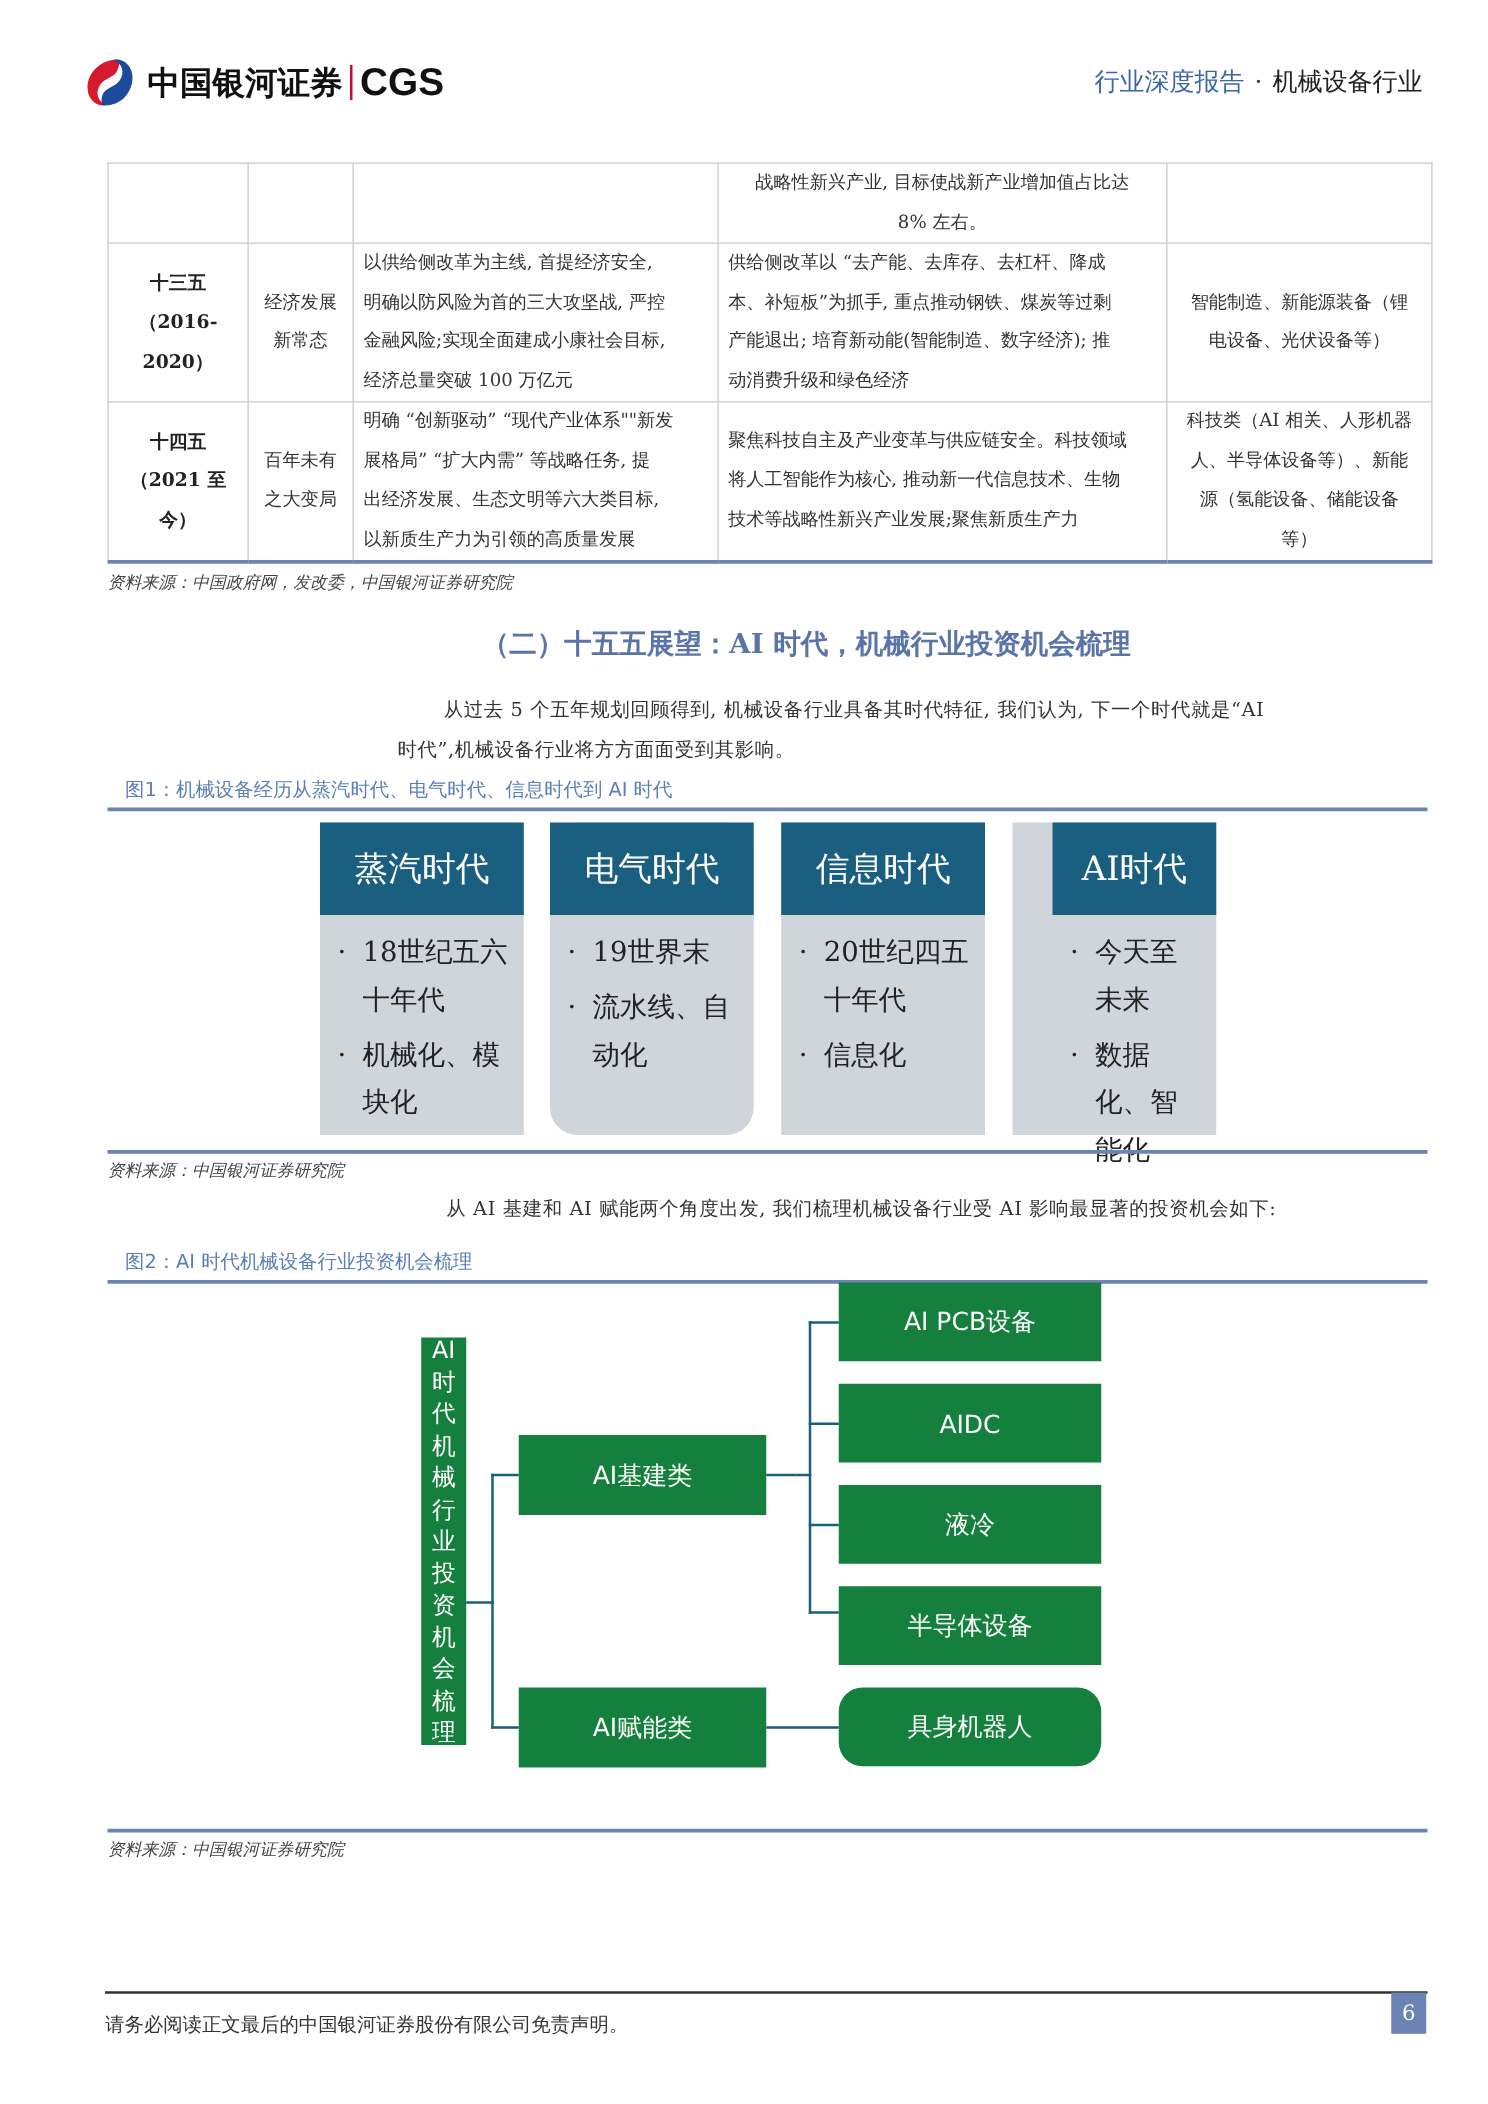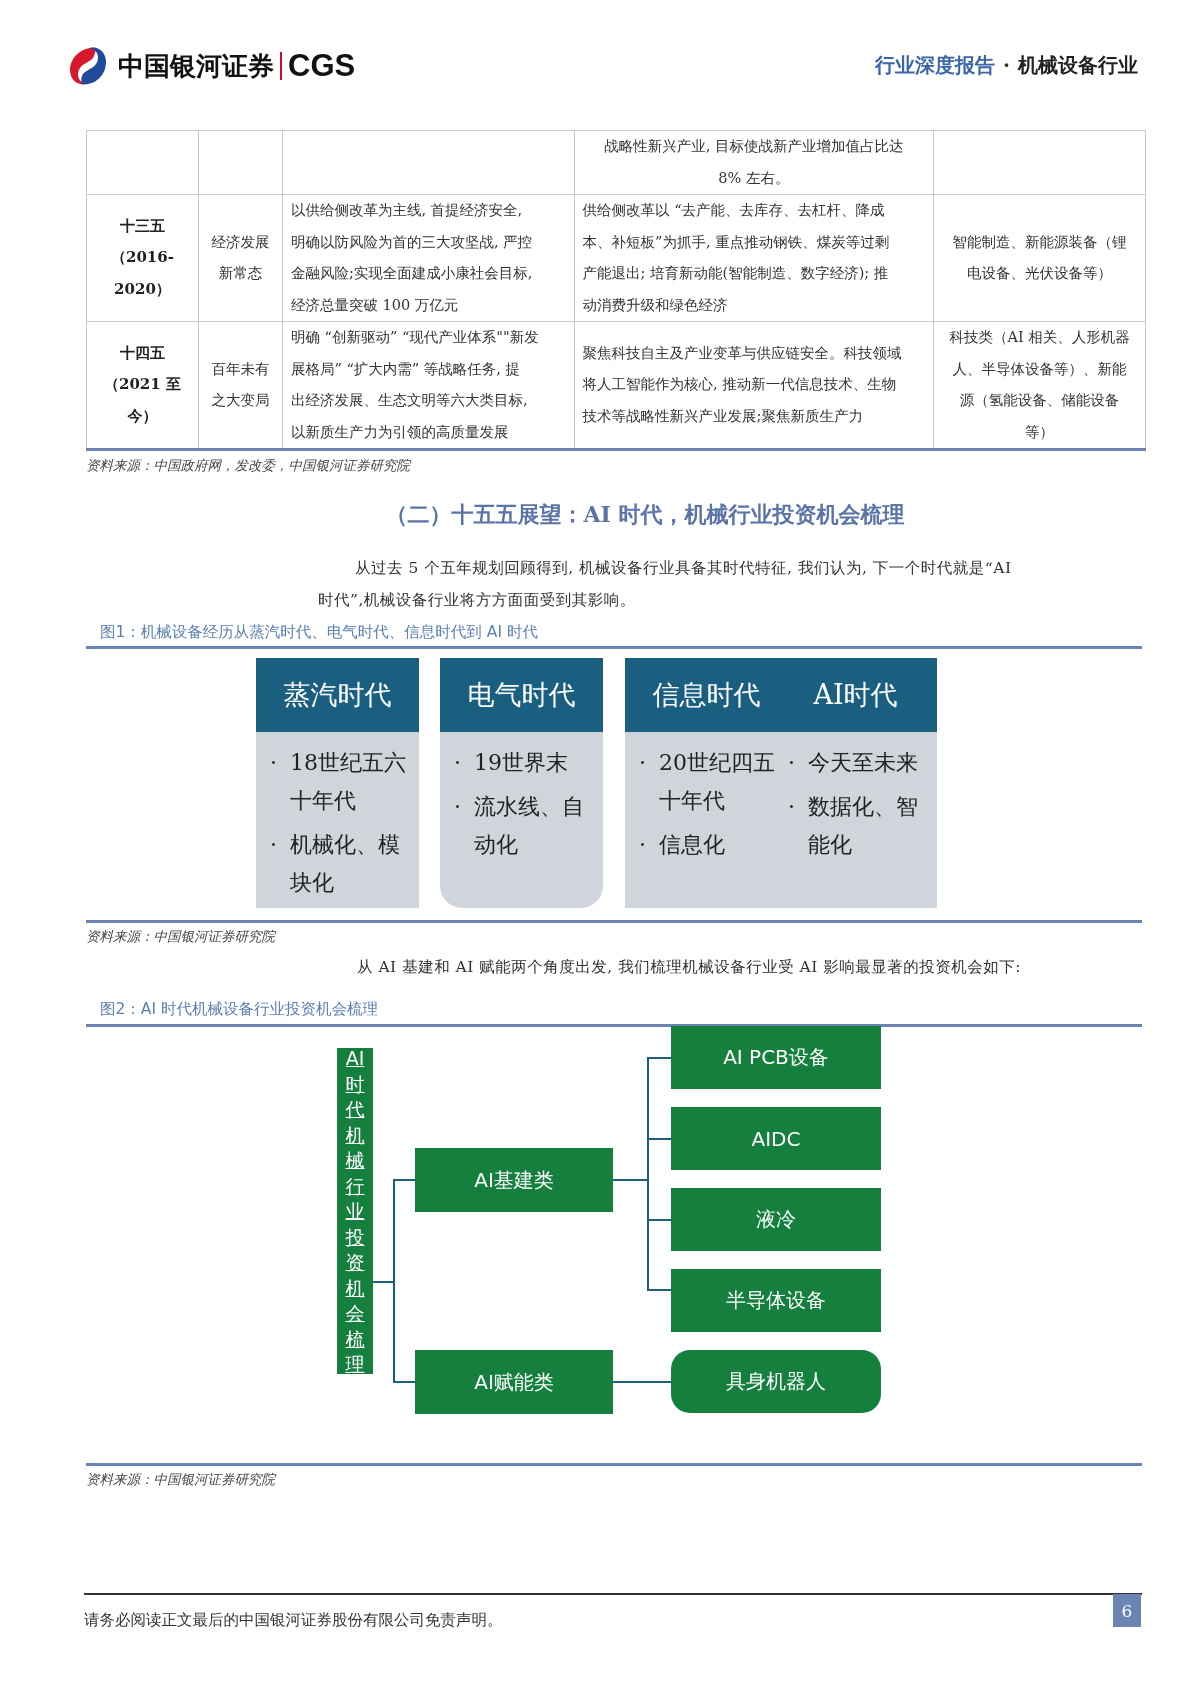--- a/index.html
+++ b/index.html
@@ -6,21 +6,21 @@
   html, body { width: 1190px; height: 1683px; background: #ffffff; }
   body { position: relative; font-family: "DejaVu Serif", "Liberation Serif", serif; color: #333; overflow: hidden; }
 
   
   .header { position: absolute; left: 0; top: 0; width: 1190px; height: 110px; }
   .logo { position: absolute; left: 66px; top: 44px; display: flex; align-items: center; }
   .logo-mark { width: 44px; height: 44px; }
   .logo-cn { font-family: "DejaVu Sans", "Liberation Sans", sans-serif; font-weight: bold; font-size: 26px; color: #111; margin-left: 8px; letter-spacing: 0px; }
   .logo-sep { width: 2px; height: 28px; background: #c8102e; margin: 0 6px; }
   .logo-en { font-family: "Liberation Sans", "DejaVu Sans", sans-serif; font-weight: bold; font-size: 31px; color: #111; }
-  .header-right { position: absolute; right: 52px; top: 52px; font-size: 20px; font-weight: bold; text-align: center; }
+  .header-right { position: absolute; right: 52px; top: 52px; font-size: 20px; font-weight: normal; text-align: center; }
   .header-right .hl { color: #3a66a8; }
   .header-right .dot { color: #333; margin: 0 8px; }
   .header-right .hr2 { color: #222; }
 
   
   .tbl { position: absolute; left: 86px; top: 130px; width: 1060px; border-collapse: collapse; font-size: 14.5px; color: #333; }
   .tbl td { border: 1.3px solid #c8c8c8; vertical-align: middle; line-height: 31.5px; padding: 0 8px; }
   .tbl tr.last td { border-bottom: 3px solid #6b84b3; }
   .c1 { width: 112px; text-align: center; font-weight: bold; color: #222; font-size: 15px; }
   .c2 { width: 84px; text-align: center; }
@@ -40,21 +40,21 @@
 
   
   .era { position: absolute; top: 658px; width: 163px; height: 250px; background: #d0d5dc; }
   .era-head { height: 74px; background: #1a5f80; color: #fff; display: flex; align-items: center; justify-content: center; font-size: 27px; font-family: "DejaVu Serif", "Liberation Serif", serif; }
   .era-body { padding: 12px 10px 0 22px; font-size: 22px; color: #222; line-height: 38px; }
   .era-item { position: relative; padding-left: 12px; margin-bottom: 6px; }
   .era-item::before { content: "·"; position: absolute; left: -8px; top: 0; }
 
   
   .node { position: absolute; background: #15803d; color: #fff; display: flex; align-items: center; justify-content: center; font-family: "DejaVu Sans", "Liberation Sans", sans-serif; font-size: 20px; }
-  .root { left: 337px; top: 1048px; width: 36px; height: 326px; flex-direction: column; font-size: 19px; line-height: 25.5px; padding-top: 2px; text-decoration: underline; }
+  .root { left: 337px; top: 1070px; width: 36px; height: 326px; flex-direction: column; font-size: 19px; line-height: 25.5px; padding-top: 2px; }
   .ln { position: absolute; background: #1a5f80; }
 
   .footer-rule { position: absolute; left: 84px; top: 1593px; width: 1058px; height: 2px; background: #333; }
   .footer-text { position: absolute; left: 84px; top: 1610px; font-size: 15.5px; color: #333; font-family: "DejaVu Sans", "Liberation Sans", sans-serif; }
   .page-num { position: absolute; left: 1113px; top: 1594px; width: 28px; height: 33px; background: #6b84b3; color: #fff; font-size: 17px; display: flex; align-items: center; justify-content: center; }
 </style>
 </head>
 <body>
 
 <div class="header">
@@ -166,21 +166,21 @@
     <div class="era-item">流水线、自动化</div>
   </div>
 </div>
 <div class="era" style="left:625px;">
   <div class="era-head">信息时代</div>
   <div class="era-body">
     <div class="era-item">20世纪四五十年代</div>
     <div class="era-item">信息化</div>
   </div>
 </div>
-<div class="era" style="left:774px;">
+<div class="era" style="left:810px;padding-left:32px;">
   <div class="era-head">AI时代</div>
   <div class="era-body">
     <div class="era-item">今天至未来</div>
     <div class="era-item">数据化、智能化</div>
   </div>
 </div>
 
 <div class="fig-rule" style="top:920px;"></div>
 <div class="source" style="top:928px;">资料来源：中国银河证券研究院</div>
 

